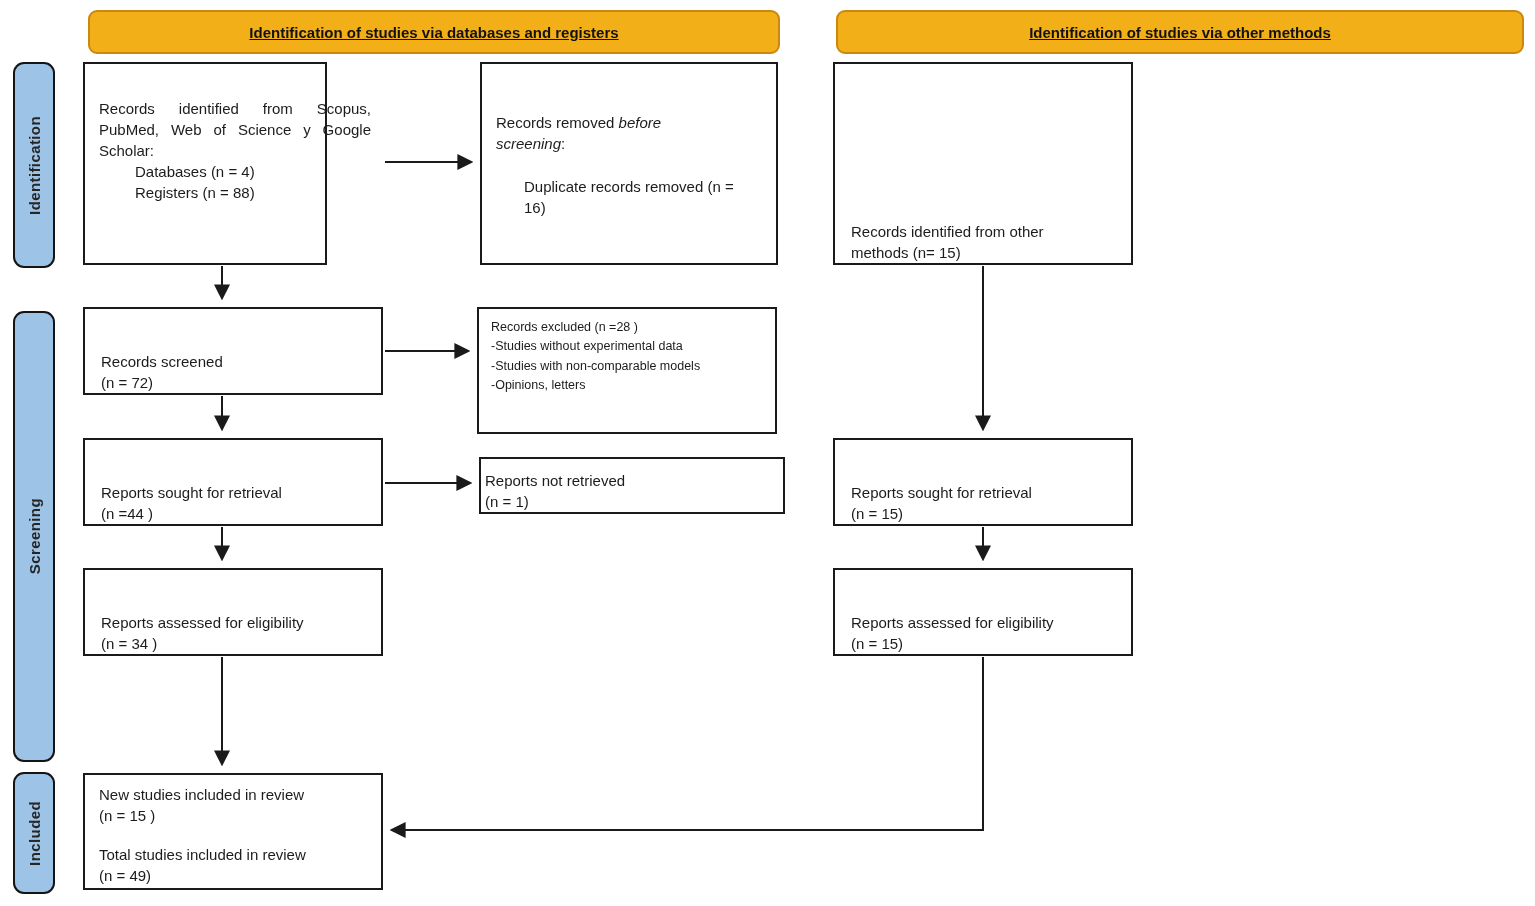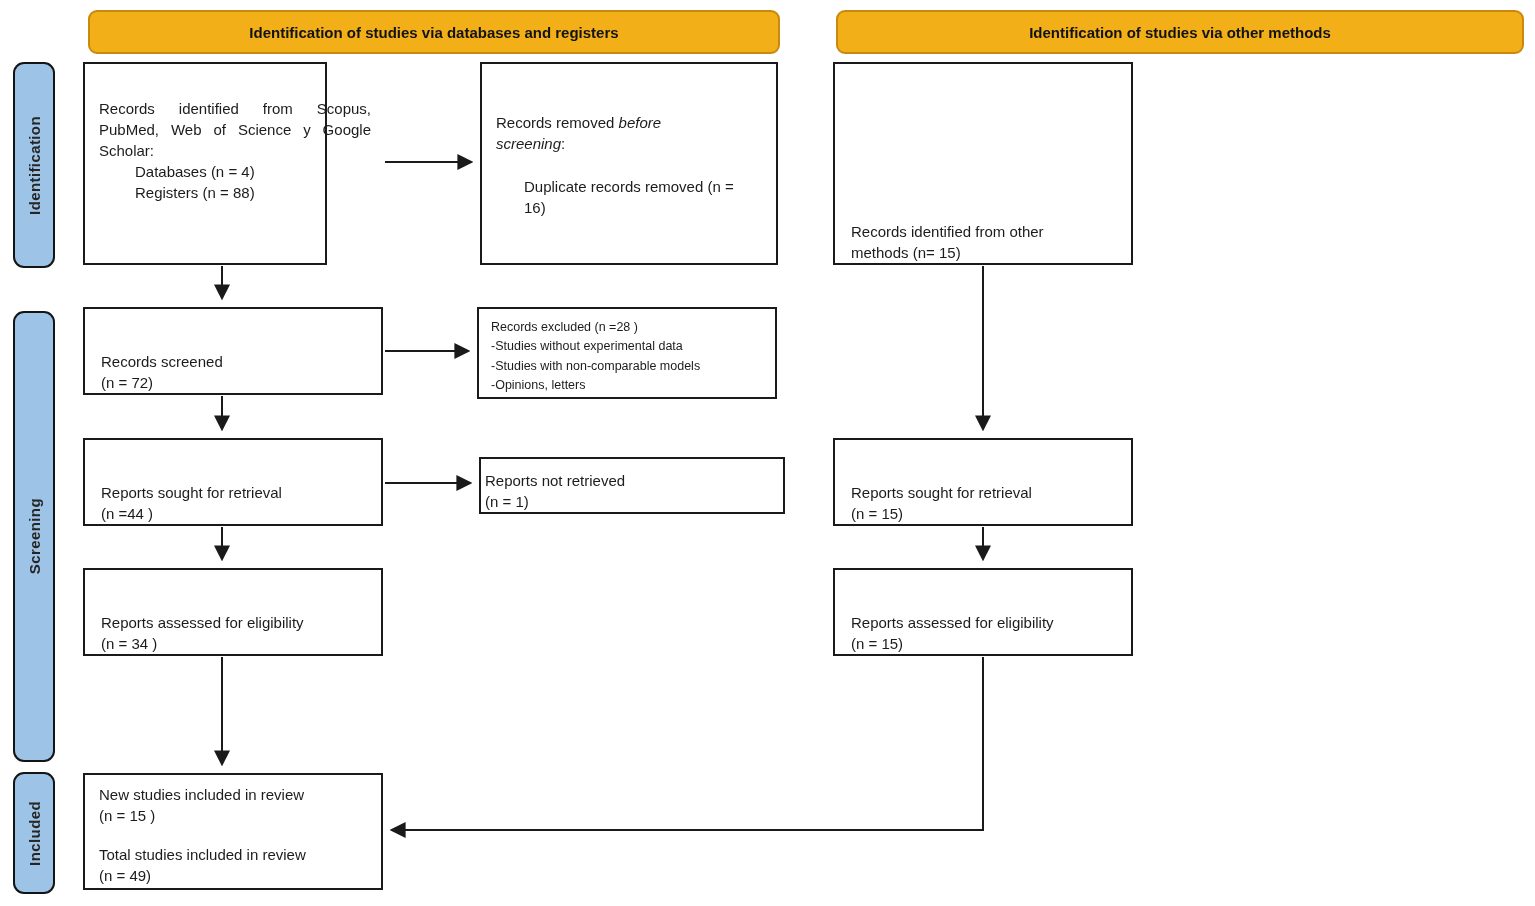--- a/index.html
+++ b/index.html
@@ -12,21 +12,21 @@
     --text:#1C1C1C;
   }
   *{box-sizing:border-box;margin:0;padding:0;}
   body{background:#ffffff;font-family:"Liberation Sans",sans-serif;}
   .canvas{position:relative;width:1535px;height:906px;background:#ffffff;overflow:hidden;}
 
   
   .banner{position:absolute;top:10px;height:44px;background:var(--banner-fill);
     border:2px solid var(--banner-border);border-radius:9px;
     display:flex;align-items:center;justify-content:center;
-    font-size:15px;font-weight:bold;color:#131313;}
+    font-size:15px;font-weight:bold;color:#131313;text-decoration:underline;}
   #banner-left{left:88px;width:692px;}
   #banner-right{left:836px;width:688px;justify-content:center;}
 
   
   .stage{position:absolute;left:13px;width:42px;background:var(--stage-fill);
     border:2px solid var(--stage-border);border-radius:11px;
     display:flex;align-items:center;justify-content:center;}
   .stage span{writing-mode:vertical-rl;transform:rotate(180deg);
     font-size:15px;font-weight:bold;color:#262626;letter-spacing:.4px;white-space:nowrap;}
   #stage-identification{top:62px;height:206px;}
@@ -45,21 +45,21 @@
   #box-identified .item:first-of-type{margin-top:21px;}
 
   #box-removed{left:480px;top:62px;width:298px;height:203px;padding:48px 12px 0 14px;}
   #box-removed .head{max-width:192px;}
   #box-removed .detail{margin-top:22px;padding-left:28px;max-width:262px;}
 
   #box-other{left:833px;top:62px;width:300px;height:203px;}
   #box-other p{max-width:238px;}
 
   #box-screened{left:83px;top:307px;width:300px;height:88px;}
-  #box-excluded{left:477px;top:307px;width:300px;height:92px;padding:9px 10px 0 12px;
+  #box-excluded{left:477px;top:307px;width:300px;height:127px;padding:9px 10px 0 12px;
     font-size:12.5px;line-height:1.55;}
   #box-sought-db{left:83px;top:438px;width:300px;height:88px;}
   #box-not-retrieved{left:479px;top:457px;width:306px;height:57px;padding-left:4px;}
   #box-sought-other{left:833px;top:438px;width:300px;height:88px;}
   #box-assessed-db{left:83px;top:568px;width:300px;height:88px;}
   #box-assessed-other{left:833px;top:568px;width:300px;height:88px;}
 
   #box-included{left:83px;top:773px;width:300px;height:117px;padding:9px 12px 0 14px;line-height:1.42;}
   #box-included .group2{margin-top:17px;}
 

